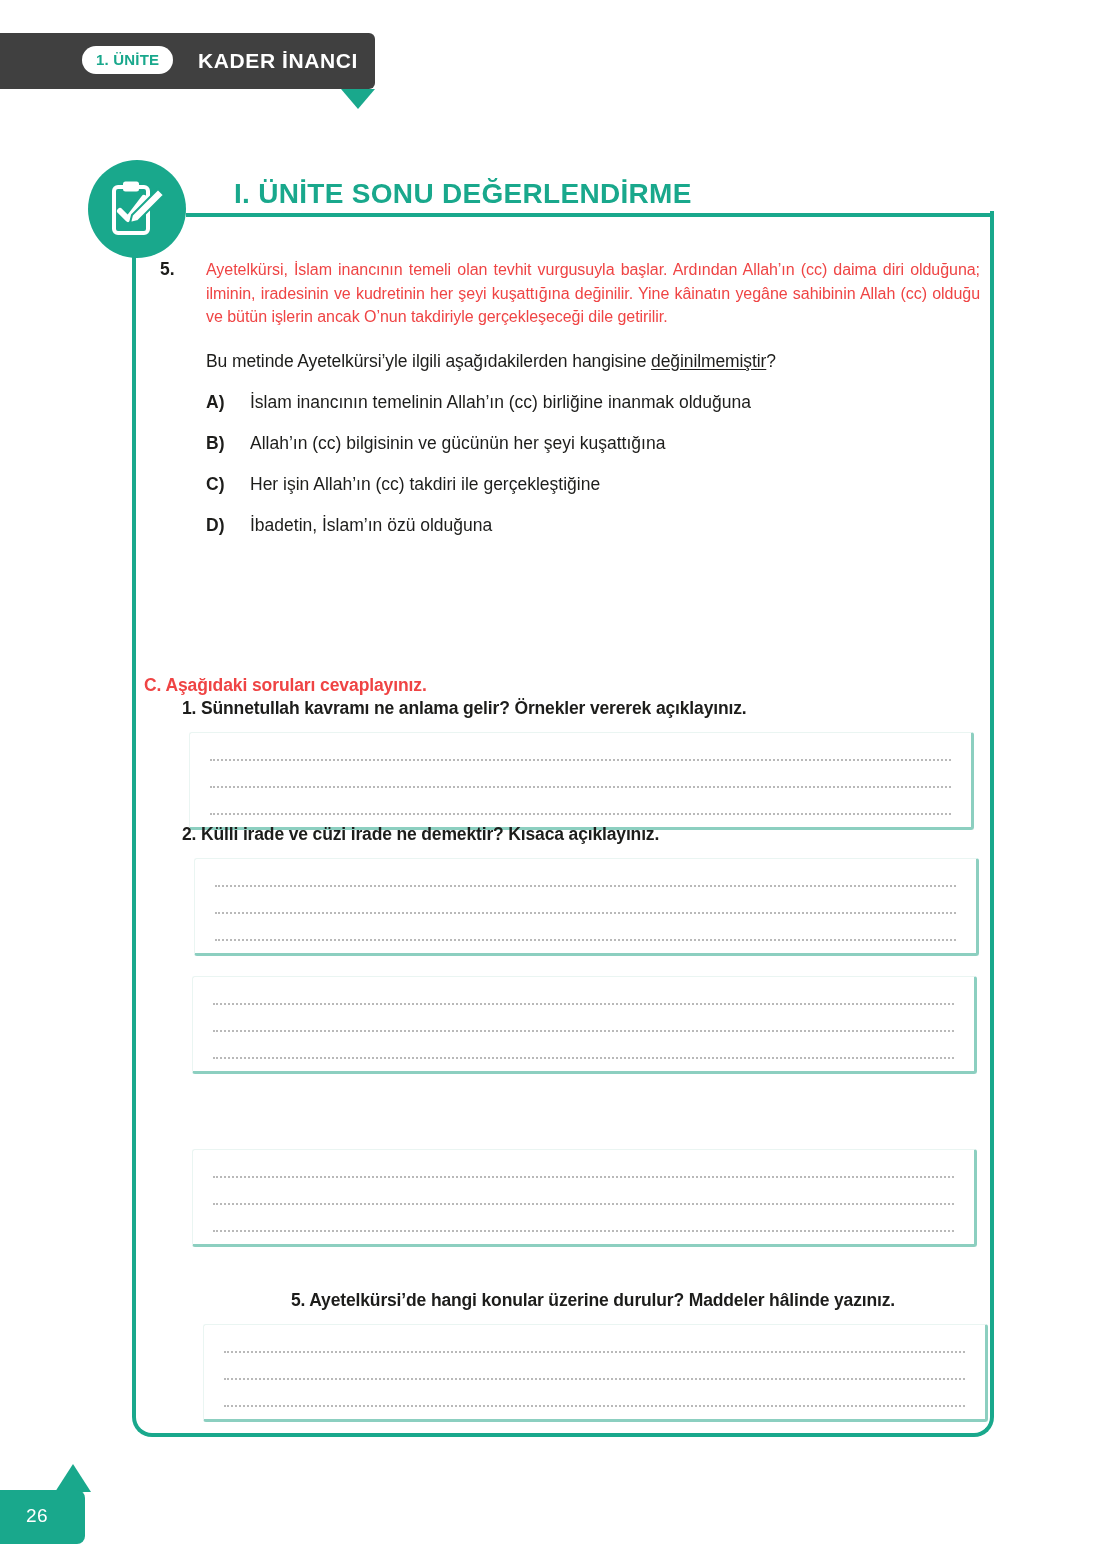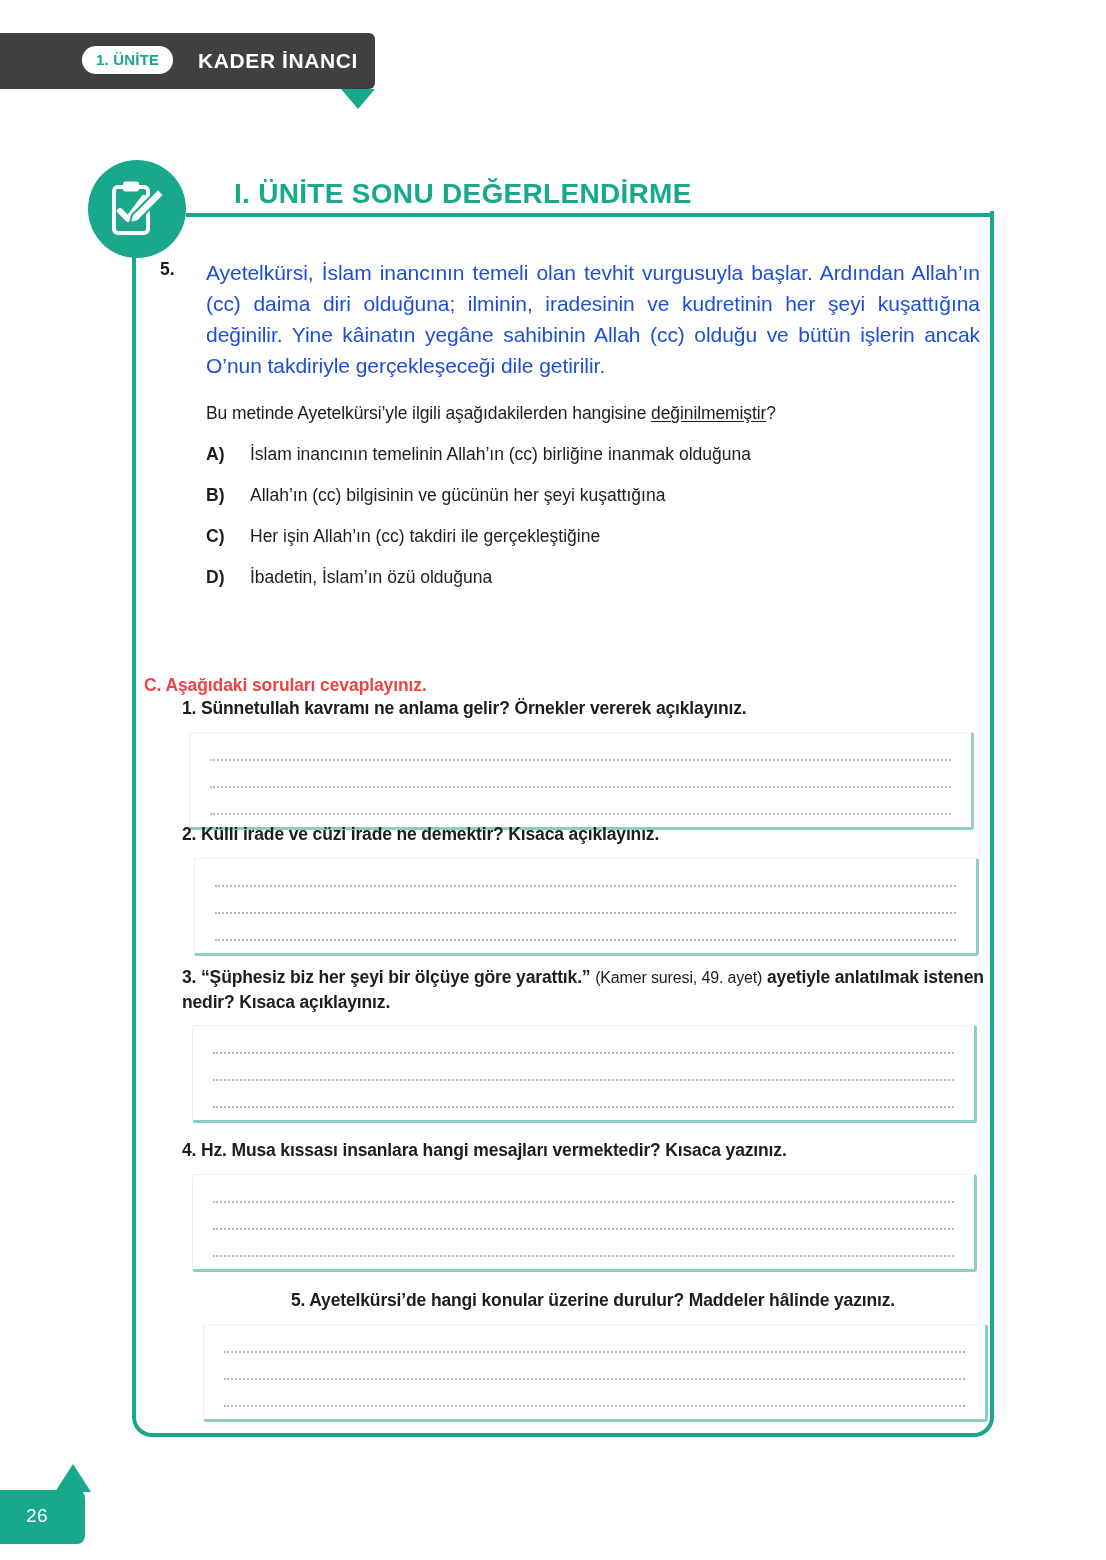--- a/index.html
+++ b/index.html
@@ -145,23 +145,23 @@
   .q5-num {
     font-size: 17.5px;
     font-weight: bold;
     color: #1d1d1b;
     width: 46px;
     flex: 0 0 46px;
     text-align: left;
     padding-top: 1px;
   }
   .q5-text {
-    font-size: 21px;
+    font-size: 16px;
     line-height: 1.47;
-    color: #1d4ed8;
+    color: #ef4444;
     text-align: justify;
     flex: 1;
     letter-spacing: -0.05px;
   }
 
   .q5-prompt {
     margin-top: 22px;
     margin-left: 46px;
     font-size: 17.5px;
     font-weight: normal;
@@ -314,30 +314,28 @@
 <div class="oq" style="left:182px; top:822px; width:800px;">
   <div class="oq-text">2. Külli irade ve cüzi irade ne demektir? Kısaca açıklayınız.</div>
   <div class="answer-box" style="margin-top:11px; margin-left:12px; width:785px; height:98px;">
     <div class="dot-line"></div>
     <div class="dot-line"></div>
     <div class="dot-line"></div>
   </div>
 </div>
 
 <div class="oq" style="left:182px; top:965px; width:805px;">
-  <div class="oq-text"><span>3. “Şüphesiz biz her şeyi bir ölçüye göre yarattık.” </span><span class="light">(Kamer suresi, 49. ayet)</span><span> ayetiyle anlatılmak istenen nedir? Kısaca açıklayınız.</span></div>
   <div class="answer-box" style="margin-top:11px; margin-left:10px; width:785px; height:98px;">
     <div class="dot-line"></div>
     <div class="dot-line"></div>
     <div class="dot-line"></div>
   </div>
 </div>
 
 <div class="oq" style="left:182px; top:1138px; width:800px;">
-  <div class="oq-text">4. Hz. Musa kıssası insanlara hangi mesajları vermektedir? Kısaca yazınız.</div>
   <div class="answer-box" style="margin-top:11px; margin-left:10px; width:785px; height:98px;">
     <div class="dot-line"></div>
     <div class="dot-line"></div>
     <div class="dot-line"></div>
   </div>
 </div>
 
 <div class="oq" style="left:193px; top:1288px; width:800px;text-align:center;">
   <div class="oq-text">5. Ayetelkürsi’de hangi konular üzerine durulur? Maddeler hâlinde yazınız.</div>
   <div class="answer-box" style="margin-top:11px; margin-left:10px; width:785px; height:98px;">

